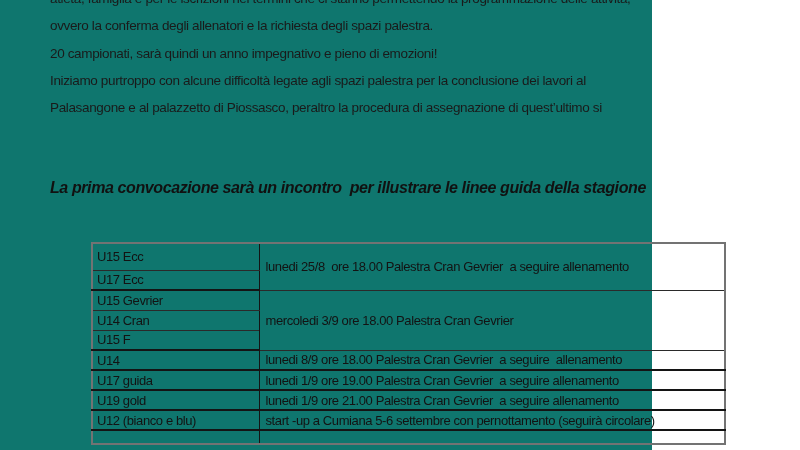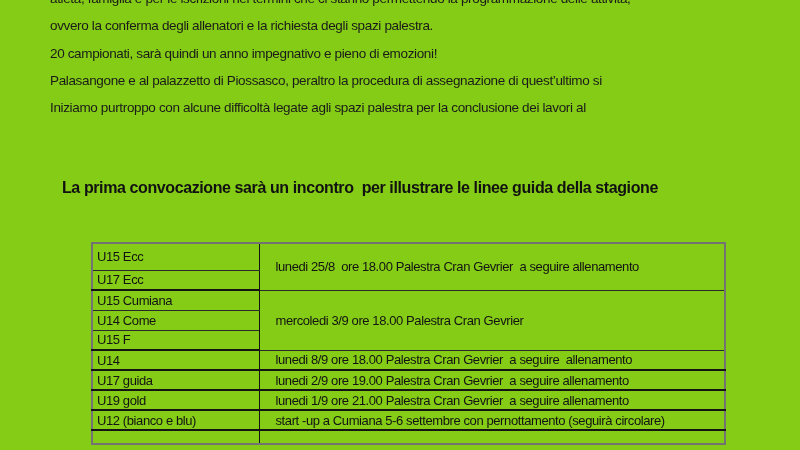--- a/index.html
+++ b/index.html
@@ -4,43 +4,44 @@
 <style>
   html, body {
     margin: 0; padding: 0;
     width: 800px; height: 450px;
     overflow: hidden;
     background: #ffffff;
     font-family: "Liberation Sans", sans-serif;
   }
   .page {
     position: relative;
-    width: 800px; height: 450px;
-    background: #84cc16;
+    width: 652px; height: 450px;
+    background: #0f766e;
     color: #161616;
   }
   
   .para-block {
     position: absolute;
     top: -15px; left: 50px;
     width: 720px;
   }
   .pline {
     height: 27.3px;
     line-height: 27.3px;
     font-size: 13.5px;
     letter-spacing: -0.35px;
     white-space: pre;
     color: #1a1a1a;
   }
   
   .heading-block {
     position: absolute;
-    top: 177px; left: 62px;
+    top: 177px; left: 50px;
     width: 720px;
+    font-style: italic;
   }
   .hline {
     height: 22.5px;
     line-height: 22.5px;
     font-size: 16px;
     font-weight: 700;
     letter-spacing: -0.4px;
     white-space: pre;
     color: #111111;
   }
@@ -60,37 +61,37 @@
     border-top: 1.2px solid #2a2a2a;
     border-bottom: 1.2px solid #2a2a2a;
     font-size: 13px;
     letter-spacing: -0.4px;
     white-space: pre;
     overflow: hidden;
     padding: 0 0 0 4px;
     vertical-align: middle;
     color: #131313;
   }
-  table.sched td.info { padding-left: 16px; }
+  table.sched td.info { padding-left: 6px; }
   tr.r-first   { height: 27px; }
   tr.r-std     { height: 20px; }
   tr.r-partial { height: 14px; }
   tr.gsep td   { border-bottom: 2.2px solid #141414; }
 </style>
 </head>
 <body>
 
 <div class="page">
 
   <div class="para-block">
     <div class="pline">atleta, famiglia e per le iscrizioni nei termini che ci stanno permettendo la programmazione delle attività,</div>
     <div class="pline">ovvero la conferma degli allenatori e la richiesta degli spazi palestra.</div>
     <div class="pline">20 campionati, sarà quindi un anno impegnativo e pieno di emozioni!</div>
+    <div class="pline">Iniziamo purtroppo con alcune difficoltà legate agli spazi palestra per la conclusione dei lavori al</div>
     <div class="pline">Palasangone e al palazzetto di Piossasco, peraltro la procedura di assegnazione di quest’ultimo si</div>
-    <div class="pline">Iniziamo purtroppo con alcune difficoltà legate agli spazi palestra per la conclusione dei lavori al</div>
   </div>
 
   <div class="heading-block">
     <div class="hline">La prima convocazione sarà un incontro  per illustrare le linee guida della stagione</div>
   </div>
 
   <table class="sched">
     <colgroup>
         <col class="c1">
         <col class="c2">
@@ -99,38 +100,38 @@
     <tbody>
         <tr class="r-first">
       <td class="cat">U15 Ecc</td>
       <td class="info" rowspan="2">lunedi 25/8  ore 18.00 Palestra Cran Gevrier  a seguire allenamento</td>
     </tr>
     <tr class="r-std gsep">
       <td class="cat">U17 Ecc</td>
     </tr>
 
     <tr class="r-std">
-      <td class="cat">U15 Cumiana</td>
+      <td class="cat">U15 Gevrier</td>
       <td class="info" rowspan="3">mercoledi 3/9 ore 18.00 Palestra Cran Gevrier</td>
     </tr>
     <tr class="r-std">
-      <td class="cat">U14 Come</td>
+      <td class="cat">U14 Cran</td>
     </tr>
     <tr class="r-std gsep">
       <td class="cat">U15 F</td>
     </tr>
 
     <tr class="r-std gsep">
       <td class="cat">U14</td>
       <td class="info">lunedi 8/9 ore 18.00 Palestra Cran Gevrier  a seguire  allenamento</td>
     </tr>
 
     <tr class="r-std gsep">
       <td class="cat">U17 guida</td>
-      <td class="info">lunedi 2/9 ore 19.00 Palestra Cran Gevrier  a seguire allenamento</td>
+      <td class="info">lunedi 1/9 ore 19.00 Palestra Cran Gevrier  a seguire allenamento</td>
     </tr>
 
     <tr class="r-std gsep">
       <td class="cat">U19 gold</td>
       <td class="info">lunedi 1/9 ore 21.00 Palestra Cran Gevrier  a seguire allenamento</td>
     </tr>
 
     <tr class="r-std gsep">
       <td class="cat">U12 (bianco e blu)</td>
       <td class="info">start -up a Cumiana 5-6 settembre con pernottamento (seguirà circolare)</td>

